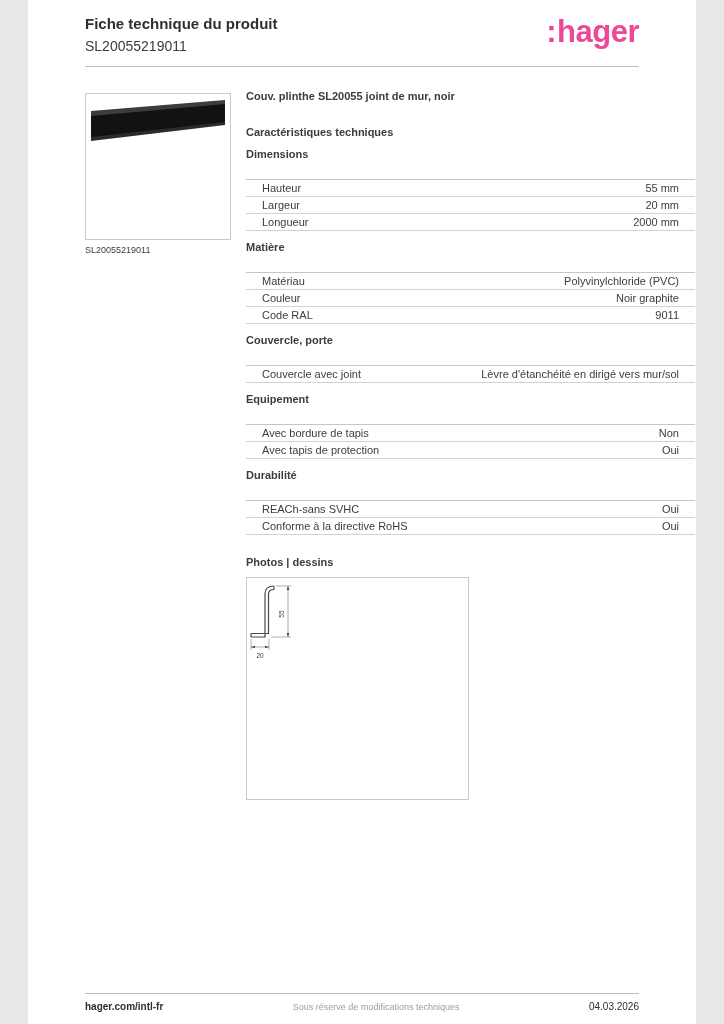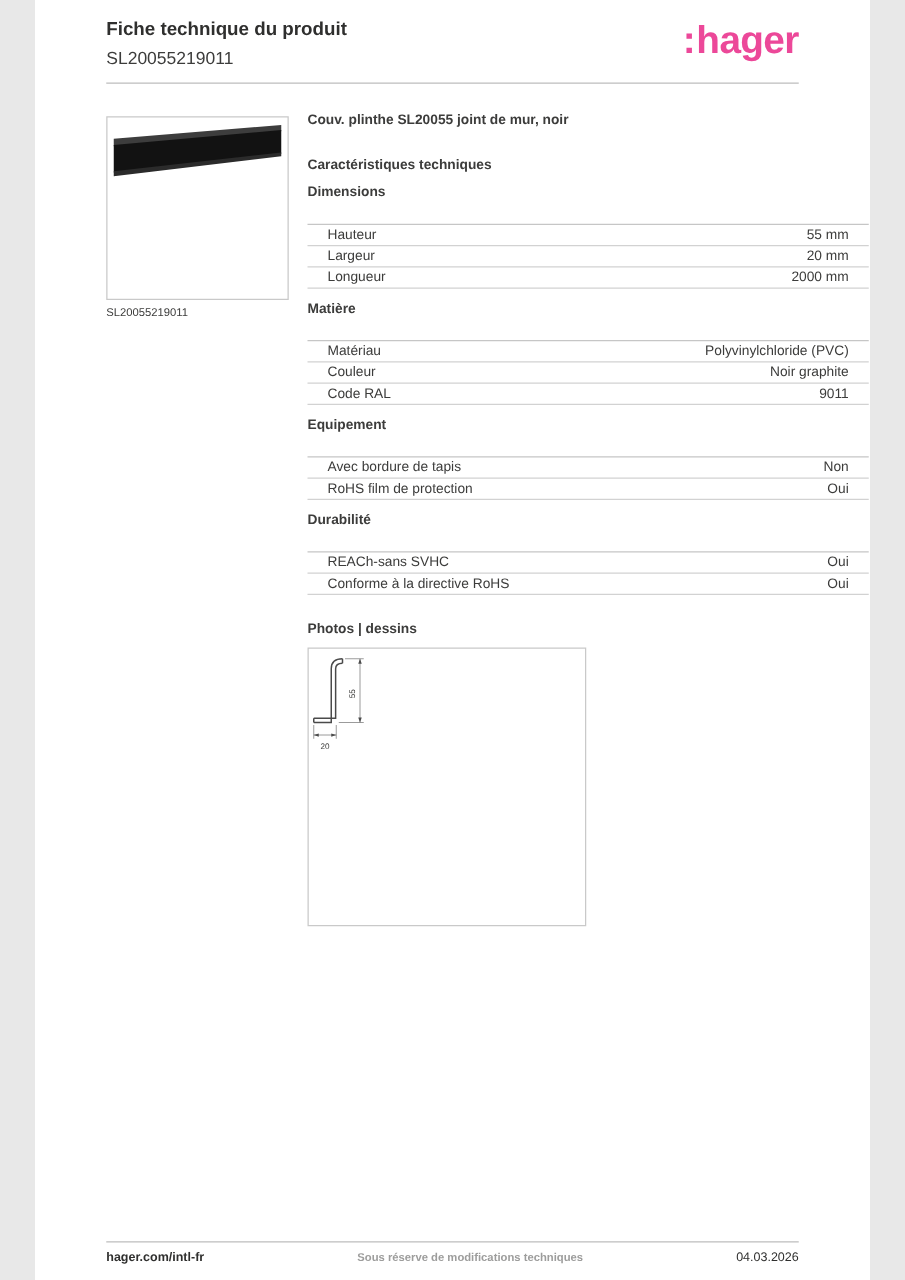--- a/index.html
+++ b/index.html
@@ -38,21 +38,21 @@
 
   .photos-title { font-size:11px; font-weight:bold; line-height:1; margin-top:22px; }
   .drawing-box { margin-top:9px; width:223px; height:223px; border:1px solid #c9c9c9; background:#fff; }
   .drawing-box svg { display:block; width:100%; height:100%; }
 
   
   .footer { position:absolute; left:57px; right:57px; top:993px;
             border-top:1px solid #bdbdbd; padding-top:7px;
             display:flex; justify-content:space-between; align-items:baseline;gap:40px; }
   .footer-url { font-size:10px; font-weight:bold; color:#2f2f2e; text-decoration:none; }
-  .footer-note { font-size:9px; color:#9d9d9c;font-weight:bold; }
+  .footer-note { font-size:9px; color:#9d9d9c; }
   .footer-date { font-size:10px; font-weight:normal; color:#2f2f2e; }
 
   svg text { font-family:"Liberation Sans", sans-serif; fill:#3c3c3b; }
 </style>
 </head>
 <body>
 
 <div class="page">
 
   <div class="header-text">
@@ -104,29 +104,36 @@
       <div class="spec-row">
         <span class="spec-label">Couleur</span>
         <span class="spec-value">Noir graphite</span>
       </div>
       <div class="spec-row">
         <span class="spec-label">Code RAL</span>
         <span class="spec-value">9011</span>
       </div>
     </section>
 
+    <section class="spec-section">
+      <div class="section-title">Couvercle, porte</div>
+      <div class="spec-row">
+        <span class="spec-label">Couvercle avec joint</span>
+        <span class="spec-value">Lèvre d'étanchéité en dirigé vers mur/sol</span>
+      </div>
+    </section>
 
     <section class="spec-section">
       <div class="section-title">Equipement</div>
       <div class="spec-row">
         <span class="spec-label">Avec bordure de tapis</span>
         <span class="spec-value">Non</span>
       </div>
       <div class="spec-row">
-        <span class="spec-label">RoHS film de protection</span>
+        <span class="spec-label">Avec tapis de protection</span>
         <span class="spec-value">Oui</span>
       </div>
     </section>
 
     <section class="spec-section">
       <div class="section-title">Durabilité</div>
       <div class="spec-row">
         <span class="spec-label">REACh-sans SVHC</span>
         <span class="spec-value">Oui</span>
       </div>

